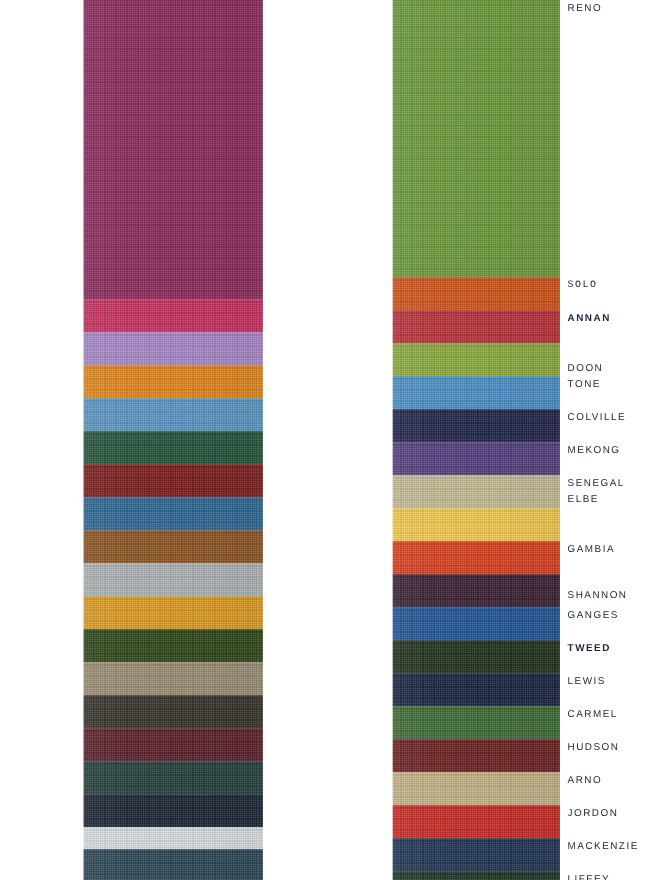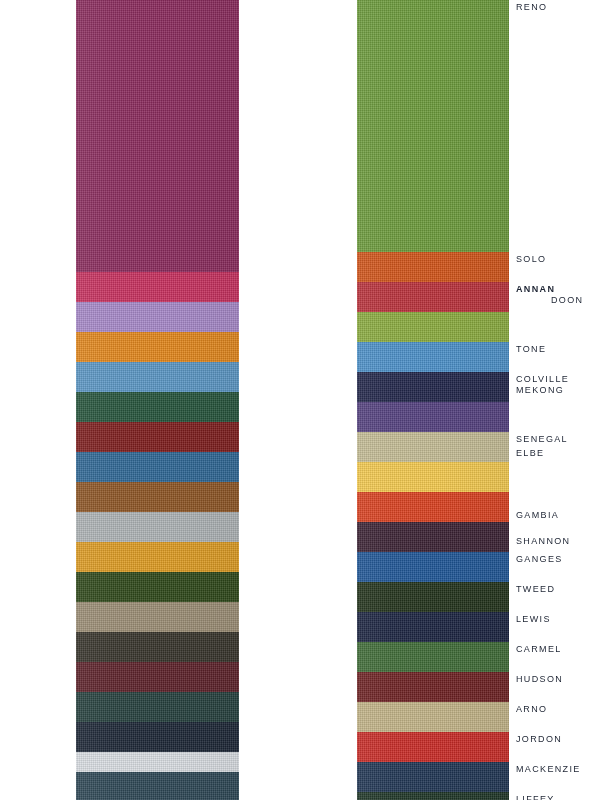--- a/index.html
+++ b/index.html
@@ -247,32 +247,32 @@
         <div class="weave"></div>
         <div class="sheen"></div>
       </div>
       <div class="band" style="top: 792px; height: 8px; background: rgb(29, 53, 38);">
         <div class="weave"></div>
         <div class="sheen"></div>
       </div>
     </div>
   <div id="label-layer">
       <div class="label right-lab" style="top: 2px;">Reno</div>
-      <div class="label right-lab" style="top: 254px;">Solo</div>
+      <div class="label right-lab" style="top: 254px; font-family: Liberation Mono, monospace;">Solo</div>
       <div class="label right-lab" style="top: 284px; font-weight: bold;">Annan</div>
-      <div class="label right-lab" style="top: 295px; margin-left: 35px;">Doon</div>
+      <div class="label right-lab" style="top: 329px;">Doon</div>
       <div class="label right-lab" style="top: 344px;">Tone</div>
       <div class="label right-lab" style="top: 374px;">Colville</div>
-      <div class="label right-lab" style="top: 385px;">Mekong</div>
+      <div class="label right-lab" style="top: 404px;">Mekong</div>
       <div class="label right-lab" style="top: 434px; text-align: right;">Senegal</div>
       <div class="label right-lab" style="top: 448px;">Elbe</div>
-      <div class="label right-lab" style="top: 494px; margin-top: 16px;">Gambia</div>
+      <div class="label right-lab" style="top: 494px;">Gambia</div>
       <div class="label right-lab" style="top: 536px;">Shannon</div>
       <div class="label right-lab" style="top: 554px;">Ganges</div>
-      <div class="label right-lab" style="top: 584px;">Tweed</div>
+      <div class="label right-lab" style="top: 584px; font-weight: bold;">Tweed</div>
       <div class="label right-lab" style="top: 614px;">Lewis</div>
       <div class="label right-lab" style="top: 644px;">Carmel</div>
       <div class="label right-lab" style="top: 674px;">Hudson</div>
       <div class="label right-lab" style="top: 704px;">Arno</div>
       <div class="label right-lab" style="top: 734px;">Jordon</div>
       <div class="label right-lab" style="top: 764px;">Mackenzie</div>
       <div class="label right-lab" style="top: 794px;">Liffey</div>
     </div>
 
 </div>

